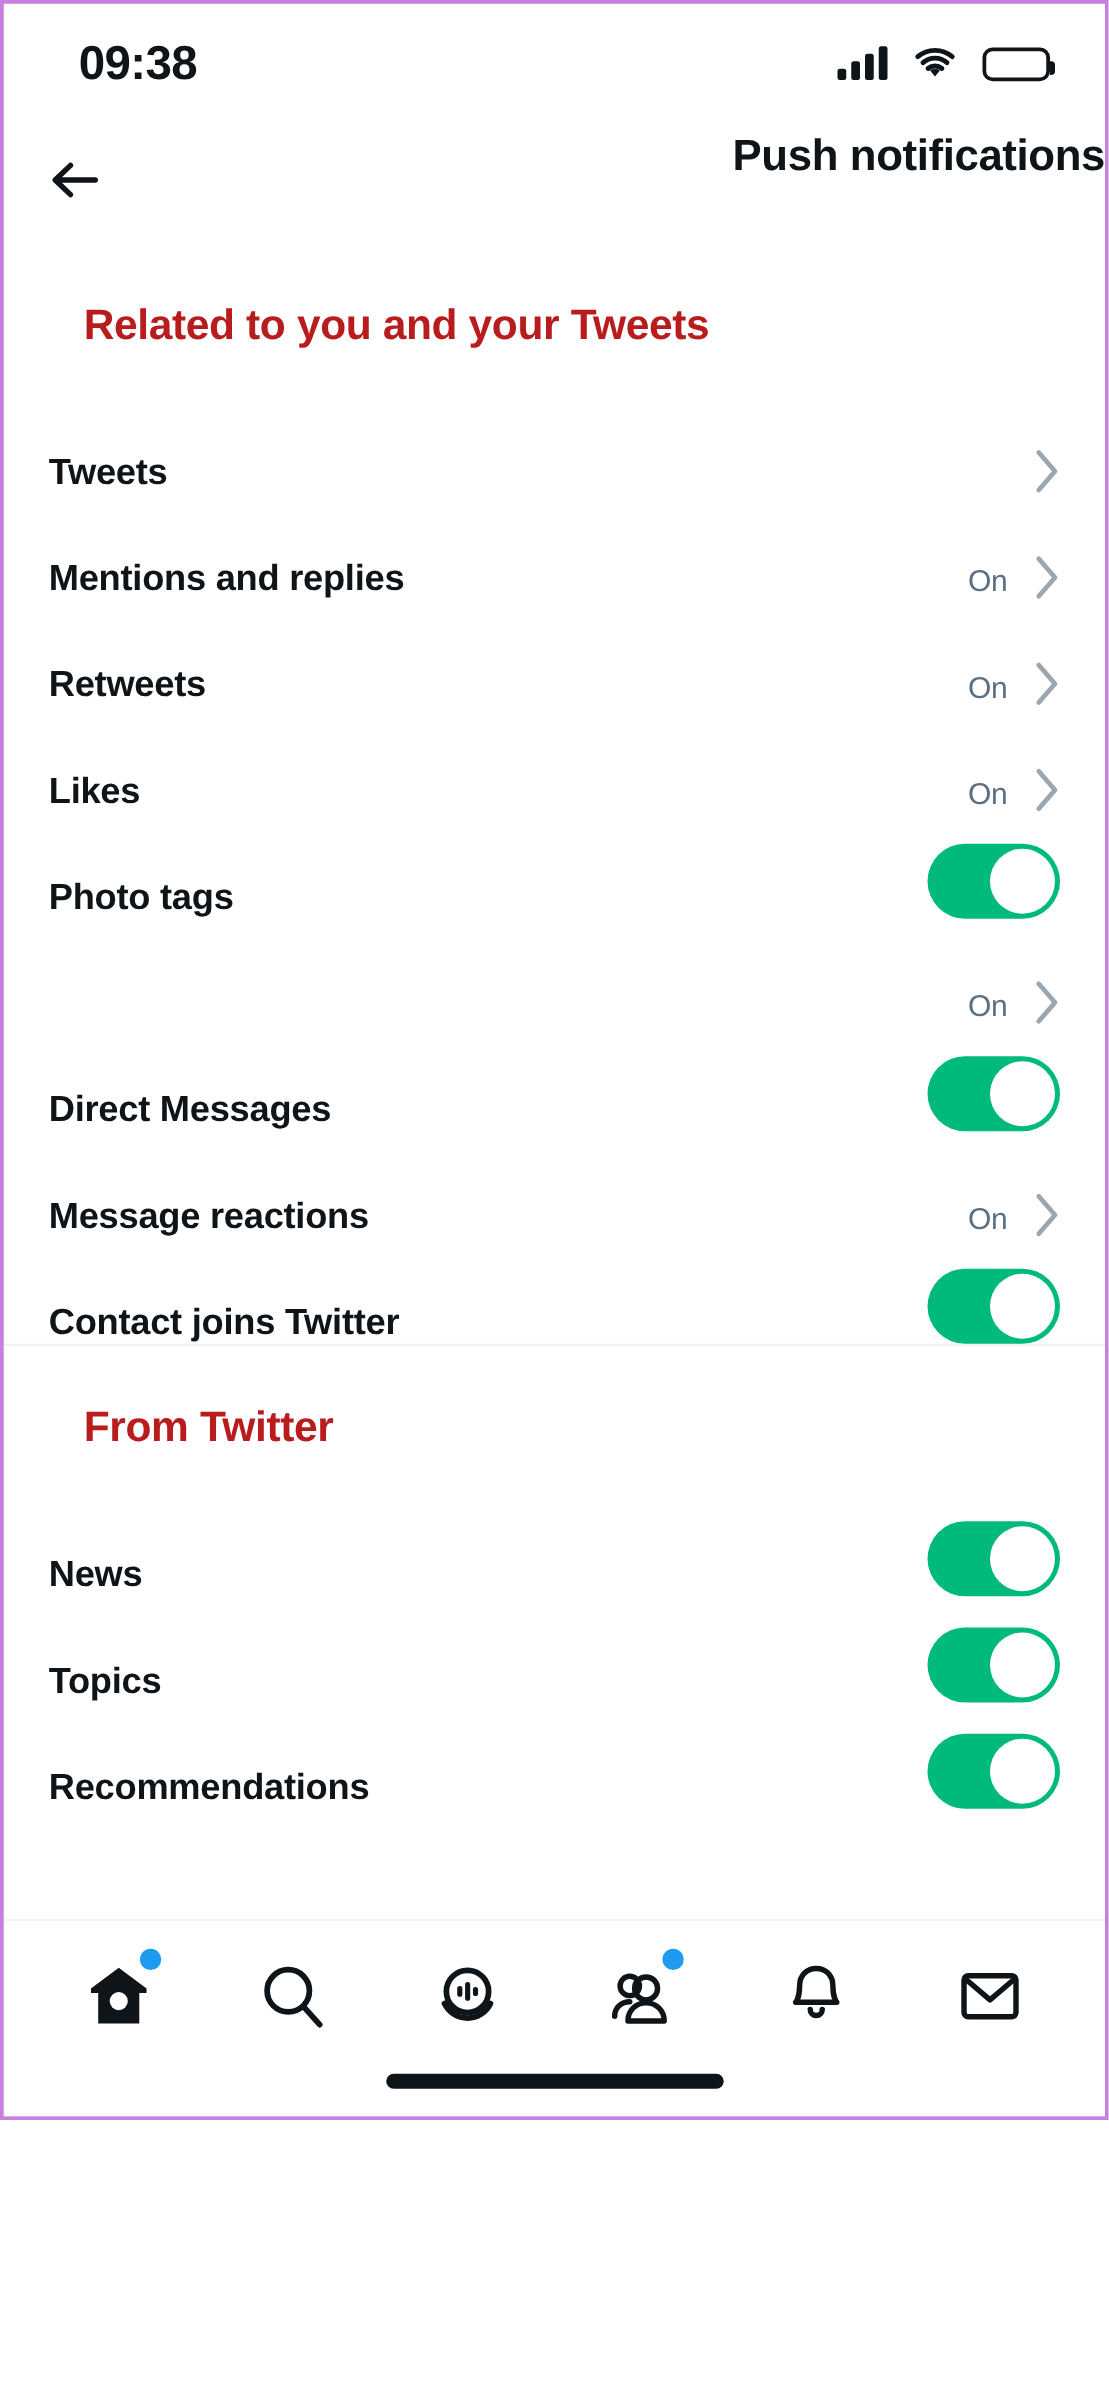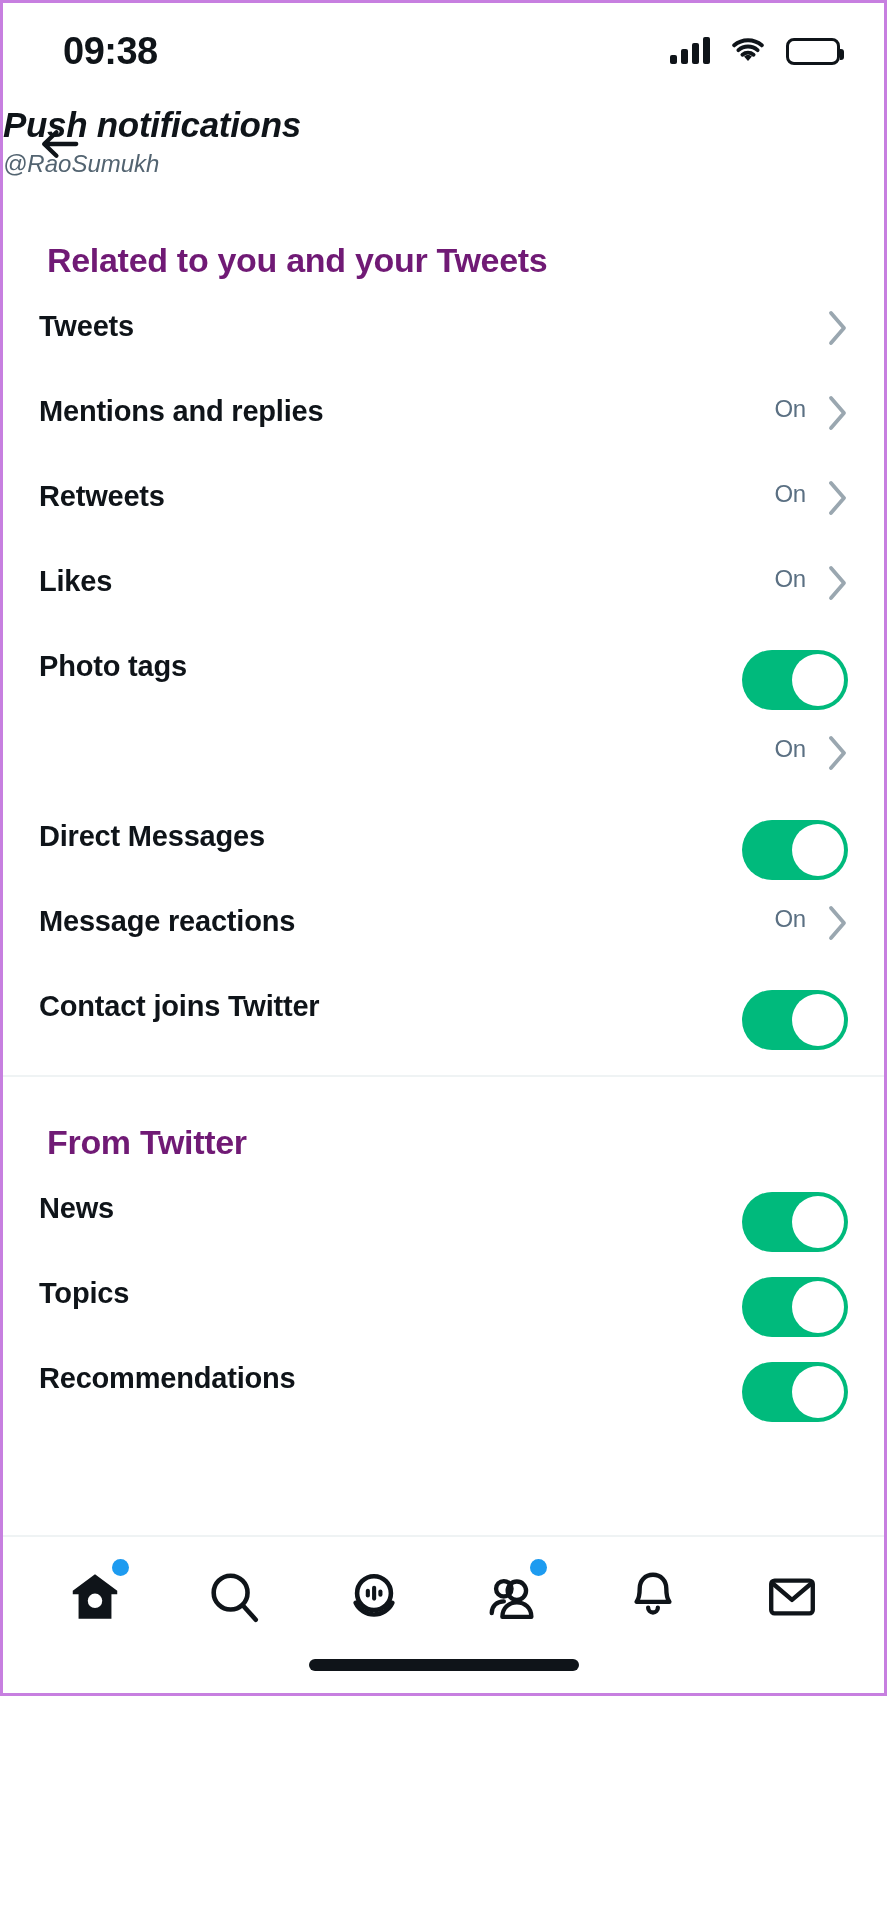--- a/index.html
+++ b/index.html
@@ -65,23 +65,22 @@
   }
   .back-btn {
     width:54px; height:54px;
     display:flex; align-items:center; justify-content:center;
     margin-top:18px;
     cursor:pointer;
   }
   .header-titles {
     position:absolute;
     left:0; right:0; top:4px;
-    text-align:left;
+    text-align:right;
     pointer-events:none;
-    font-style:italic;
   }
   .header-title {
     font-size:35px;
     font-weight:bold;
     color:#0f1419;
     letter-spacing:-0.3px;
     line-height:1.25;
   }
   .header-sub {
     font-size:24px;
@@ -89,29 +88,30 @@
     line-height:1.35;
     margin-top:1px;
   }
 
   
   .content { flex:1 1 auto; overflow:hidden; }
 
   .section-title {
     font-size:34px;
     font-weight:bold;
-    color:#701a75;
+    color:#b91c1c;
     letter-spacing:-0.3px;
     padding:46px 36px 30px 44px;
+    margin-left:20px;
   }
   .section-sep { height:2px; background:#eff3f4; width:100%; }
 
   .row {
     display:flex;
-    align-items:flex-start;
+    align-items:flex-end;
     justify-content:flex-end;
     height:85px;
     padding:0 36px;
     cursor:pointer;
   }
   .row-label {
     flex:1 1 auto;
     font-size:29px;
     font-weight:bold;
     color:#0f1419;
@@ -201,21 +201,20 @@
   </div>
 
   <div class="header">
     <div class="back-btn">
       <svg width="44" height="36" viewBox="0 0 24 20">
         <path d="M10 3.5L3.2 10l6.8 6.5M3.6 10H21" stroke="#0f1419" stroke-width="2.4" fill="none" stroke-linecap="round" stroke-linejoin="round"></path>
       </svg>
     </div>
     <div class="header-titles">
       <div class="header-title">Push notifications</div>
-      <div class="header-sub">@RaoSumukh</div>
     </div>
   </div>
 
   <div class="content">
 
     <div class="section-title">Related to you and your Tweets</div>
 
     <div class="row">
       <div class="row-label">Tweets</div>
       <div class="row-value"></div>

